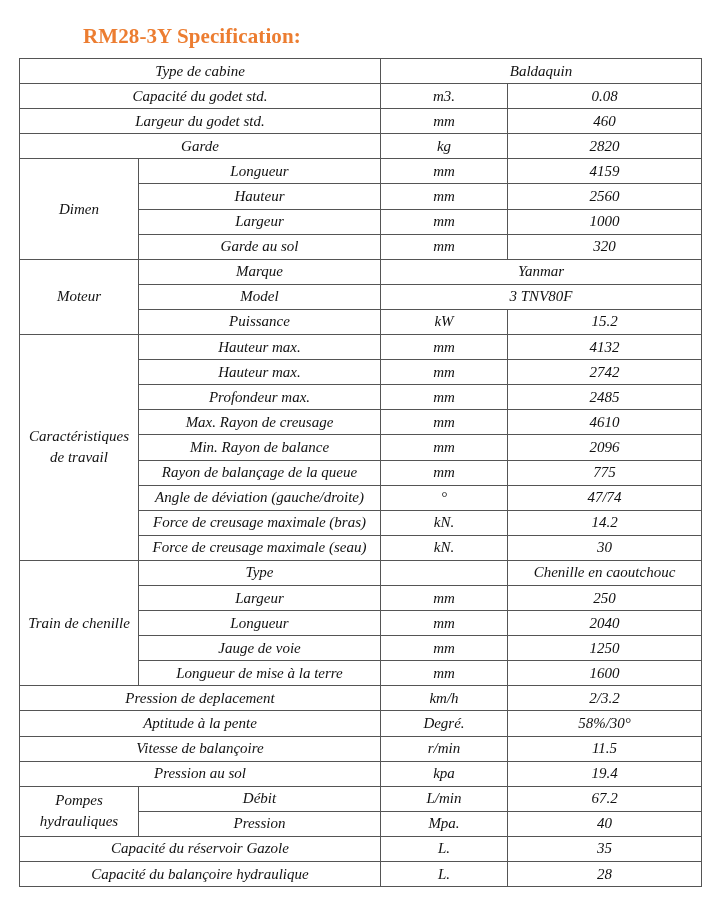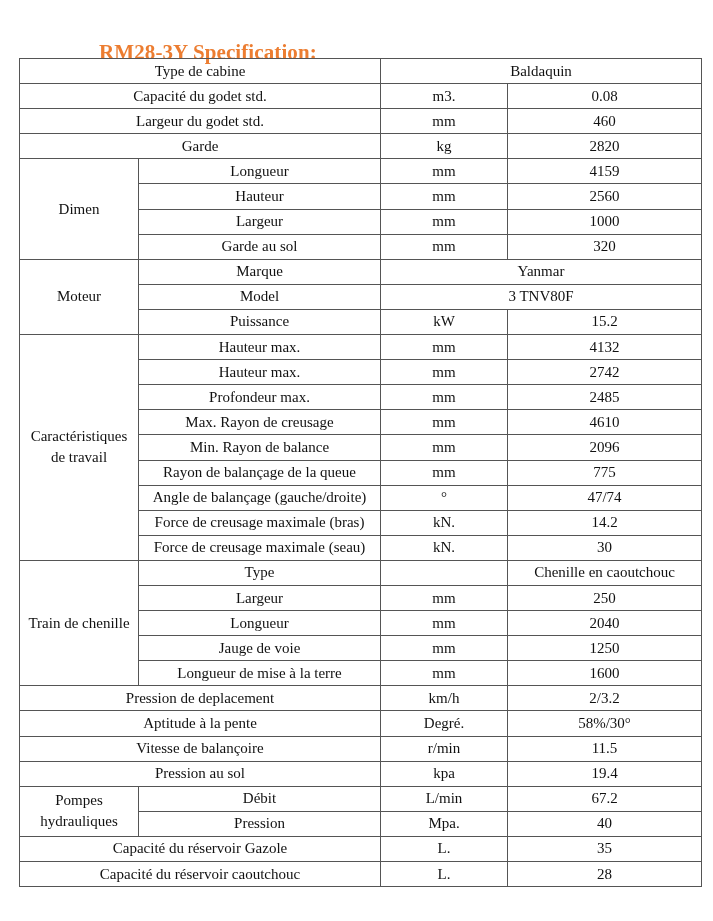--- a/index.html
+++ b/index.html
@@ -1,21 +1,21 @@
 <!DOCTYPE html>
 <html><head>
 <meta charset="utf-8">
 <style>
   html, body { margin: 0; padding: 0; background: #ffffff; }
   body { width: 713px; height: 921px; position: relative; overflow: hidden;
          font-family: "Liberation Serif", serif; color: #111; }
   .title { position: absolute; left: 83px; top: 24px; font-size: 21px; font-weight: bold;
-           color: #ec7d31; margin: 16px; letter-spacing: 0.1px; }
+           color: #ec7d31; margin: 0; letter-spacing: 0.1px; }
   table.spec { position: absolute; left: 19px; top: 58px; width: 682px;
-               border-collapse: collapse; table-layout: fixed; font-size: 15px; }
+               border-collapse: collapse; table-layout: fixed; font-size: 15px; font-style: italic; }
   table.spec td { border: 1.5px solid #555; height: 24.1px; padding: 0 2px; text-align: center;
                   vertical-align: middle; line-height: 17px; white-space: nowrap; }
   table.spec td.group { white-space: normal; line-height: 21px; }
   col.c1 { width: 119px; } col.c2 { width: 242px; } col.c3 { width: 127px; } col.c4 { width: 194px; }
 </style>
 </head>
 <body>
 
 <h1 class="title">RM28-3Y Specification:</h1>
 
@@ -109,21 +109,21 @@
       <td>Min. Rayon de balance</td>
       <td>mm</td>
       <td>2096</td>
     </tr>
     <tr>
       <td>Rayon de balançage de la queue</td>
       <td>mm</td>
       <td>775</td>
     </tr>
     <tr>
-      <td>Angle de balançage (gauche/droite)</td>
+      <td>Angle de déviation (gauche/droite)</td>
       <td>°</td>
       <td>47/74</td>
     </tr>
     <tr>
       <td>Force de creusage maximale (bras)</td>
       <td>kN.</td>
       <td>14.2</td>
     </tr>
     <tr>
       <td>Force de creusage maximale (seau)</td>
@@ -190,18 +190,18 @@
       <td>Mpa.</td>
       <td>40</td>
     </tr>
 
     <tr>
       <td colspan="2">Capacité du réservoir Gazole</td>
       <td>L.</td>
       <td>35</td>
     </tr>
     <tr>
-      <td colspan="2">Capacité du réservoir caoutchouc</td>
+      <td colspan="2">Capacité du balançoire hydraulique</td>
       <td>L.</td>
       <td>28</td>
     </tr>
   </tbody>
 </table>
 
 </body></html>

